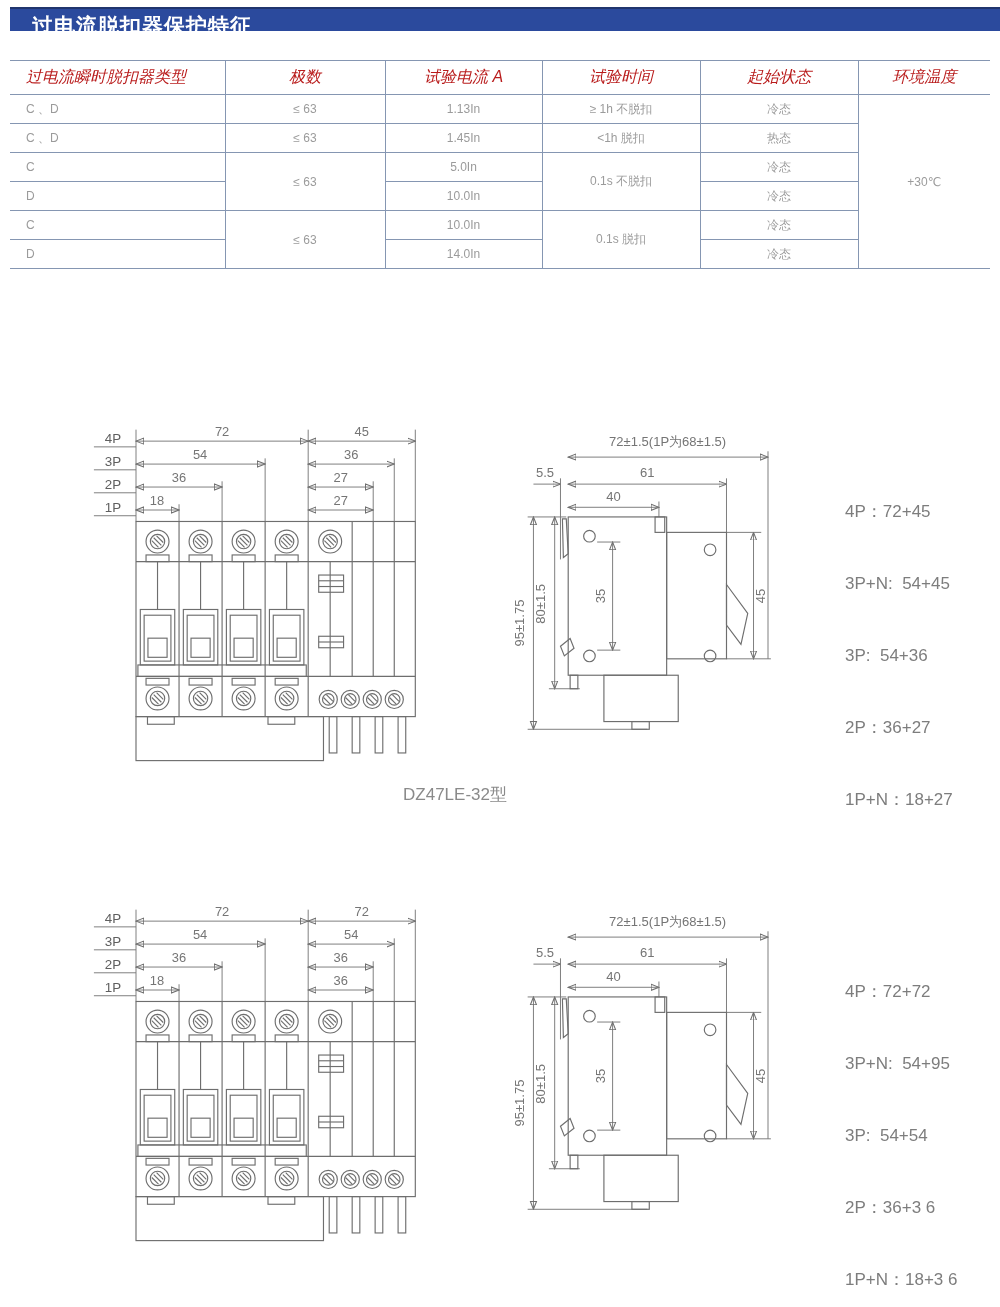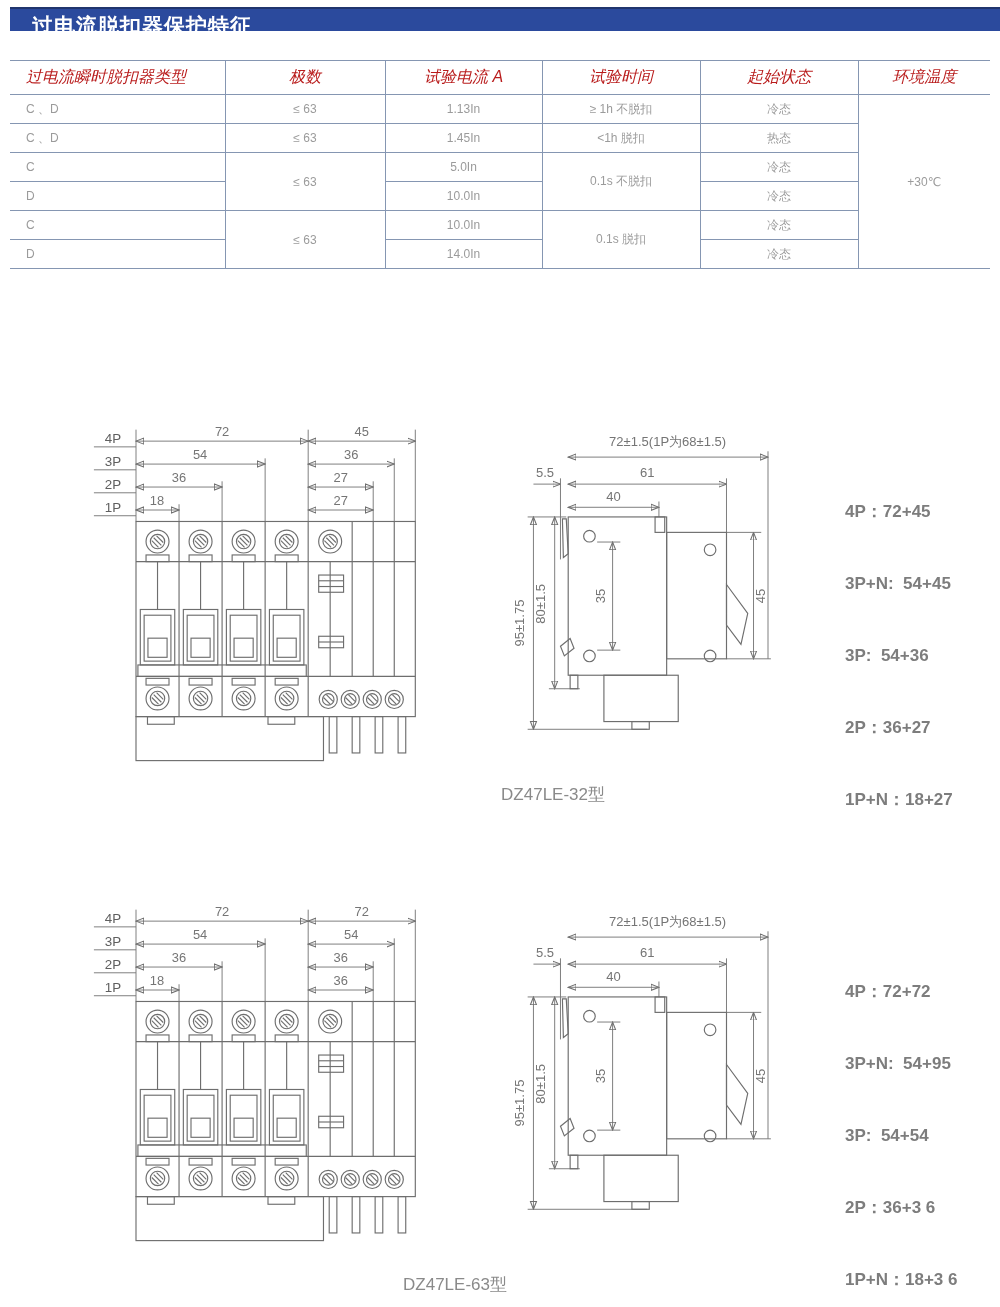--- a/index.html
+++ b/index.html
@@ -16,26 +16,26 @@
   .bar2 { top:316px; }
 
   table.ptable { position:absolute; left:10px; top:60px; width:980px; border-collapse:collapse; table-layout:fixed; }
   .ptable th, .ptable td { border:1px solid #8596b2; font-weight:normal; text-align:center; padding:0; }
   .ptable th { height:33px; color:#b91c1c; font-size:16px;font-style:italic; }
   .ptable td { height:28px; color:#9b9b9b; font-size:12px; }
   .ptable .lt { text-align:left; padding-left:16px; }
   .ptable tr > *:first-child { border-left:none; }
   .ptable .no-r { border-right:none;text-align:center; }
 
-  .combo-list { position:absolute; left:845px; color:#7d7d7d; font-size:17px; line-height:24px; white-space:pre;font-weight:bold; }
+  .combo-list { position:absolute; left:845px; color:#7d7d7d; font-size:17px; line-height:24px; white-space:pre; }
   .list1 { top:452px; }
   .list2 { top:932px; }
 
   .caption { position:absolute; left:305px; width:300px; text-align:center; color:#8a8a8a; font-size:17px; }
-  .cap1 { top:783px;text-align:right; }
+  .cap1 { top:783px; }
   .cap2 { top:1273px; }
 
   svg.draw { position:absolute; }
   .fv1 { left:92px;  top:422px; }
   .sv1 { left:512px; top:432px; }
   .fv2 { left:92px;  top:902px; }
   .sv2 { left:512px; top:912px; }
 
   svg.draw line, svg.draw rect, svg.draw circle, svg.draw polygon, svg.draw polyline, svg.draw path
       { stroke:#6e6e6e; fill:none; stroke-width:1.2; }
@@ -468,15 +468,14 @@
   </svg>
 
   <div class="combo-list list2">
     <div>4P：72+72</div>
     <div>3P+N:  54+95</div>
     <div>3P:  54+54</div>
     <div>2P：36+3 6</div>
     <div>1P+N：18+3 6</div>
   </div>
 
-  <div class="caption cap2">DZ47LE-63型</div>
 
 </div>
 
 </body></html>

